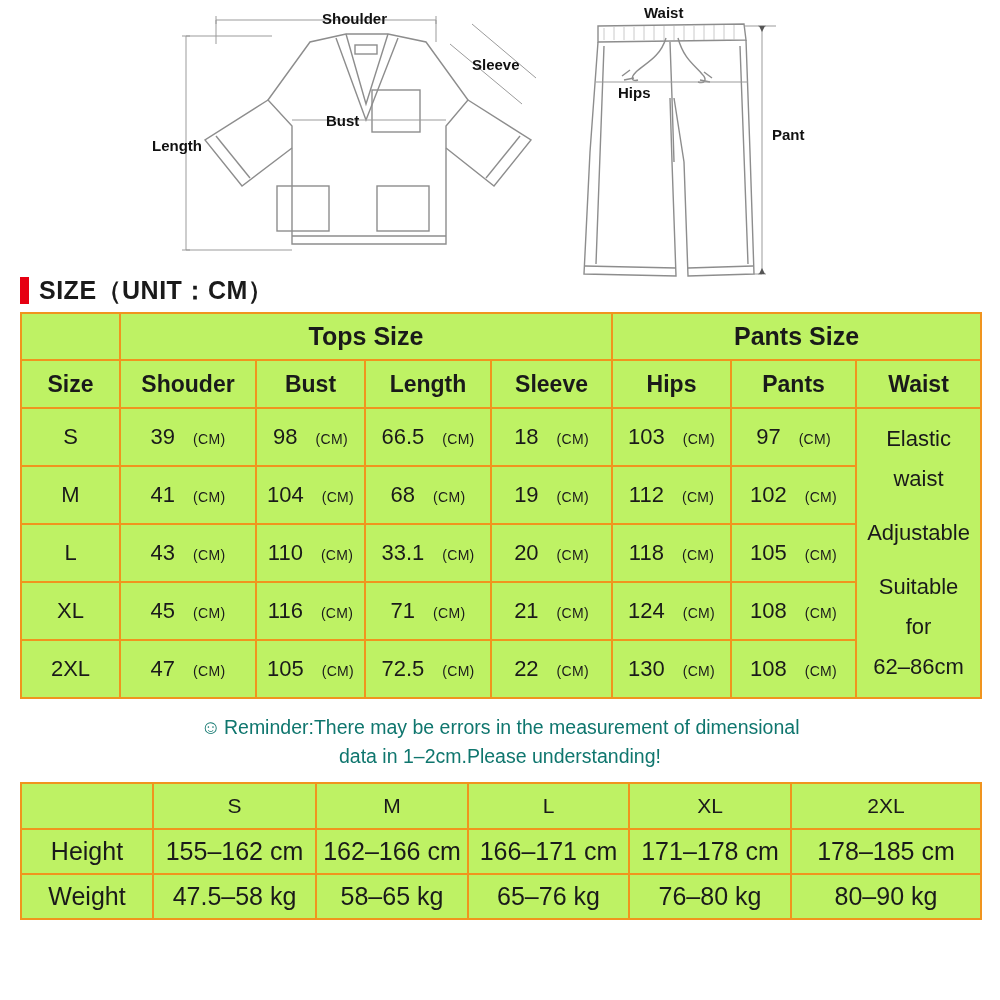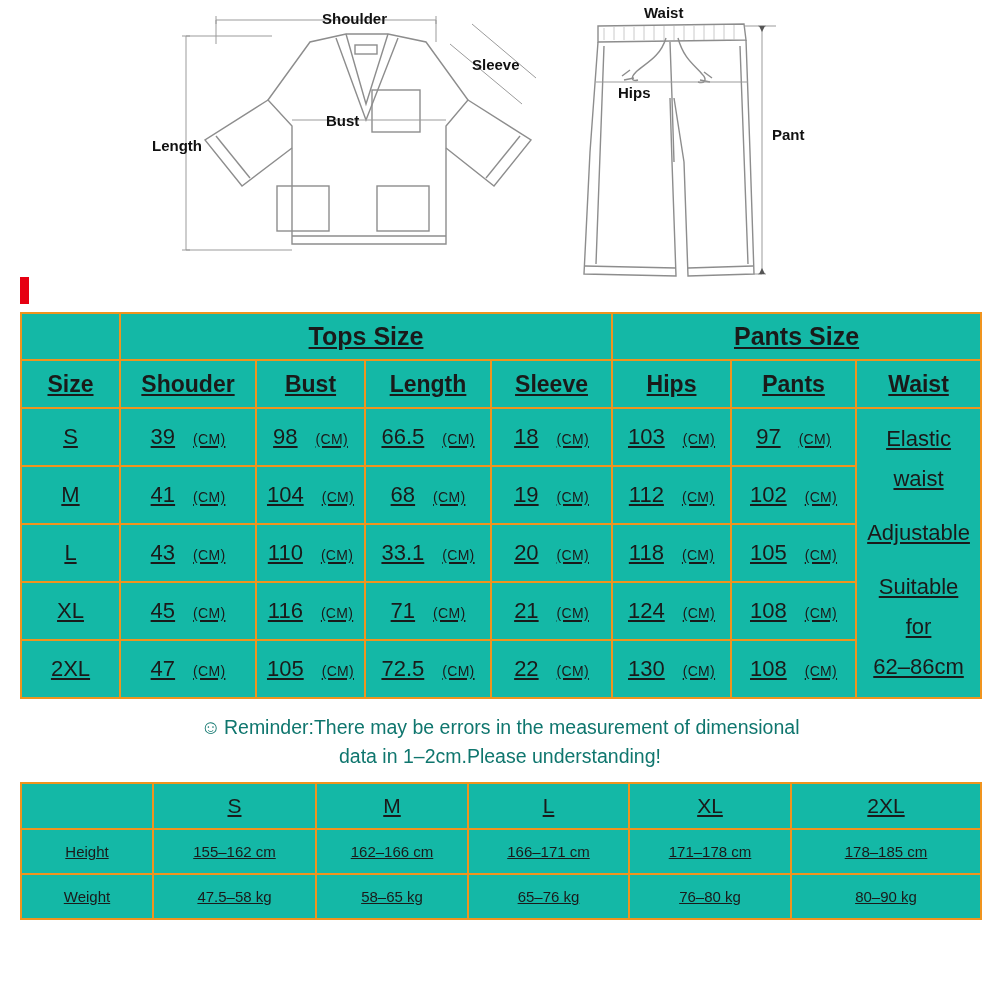--- a/index.html
+++ b/index.html
@@ -52,22 +52,21 @@
 
   
   .table-wrap {
     padding: 0 20px;
     box-sizing: border-box;
   }
   table.size-table {
     border-collapse: collapse;
     table-layout: fixed;
     width: 960px;
-    background: #14b8a6;
-    text-decoration: underline;
+    background: #bef264;
   }
   table.size-table td,
   table.size-table th {
     border: 2px solid #f0941e;
     text-align: center;
     vertical-align: middle;
     padding: 0;
     font-weight: normal;
   }
 
@@ -102,21 +101,21 @@
     box-sizing: border-box;
   }
   .smiley {
     font-size: 20px;
     margin-right: 3px;
   }
 
   
   .rec-table .rec-title td { height: 48px; font-size: 25px; font-weight: bold; }
   .rec-table .rec-head td  { height: 44px; font-size: 21px; }
-  .rec-table .rec-row td   { height: 43px; font-size: 15px; margin-left: 20px; }
+  .rec-table .rec-row td   { height: 43px; font-size: 25px; margin-left: 20px; }
   .rec-table .rec-label    { font-size: 25px; }
   .rec-table .rec-corner   { }
 </style>
 </head>
 <body>
 
 <div class="diagrams">
 
   <svg class="diagram-svg diag-top" width="400" height="262" viewBox="0 0 400 262">
     <g fill="none" stroke="#8d8d8d" stroke-width="1.4">
@@ -210,20 +209,21 @@
     </g>
 
     <text x="84" y="16" font-family="Liberation Sans, sans-serif" font-size="15" font-weight="bold" fill="#111">Waist</text>
     <text x="58" y="96" font-family="Liberation Sans, sans-serif" font-size="15" font-weight="bold" fill="#111">Hips</text>
     <text x="212" y="138" font-family="Liberation Sans, sans-serif" font-size="15" font-weight="bold" fill="#111">Pant</text>
   </svg>
 </div>
 
 <div class="section-heading">
   <span class="red-bar"></span>
+  <span class="section-heading-text">SIZE（UNIT：CM）</span>
 </div>
 
 <div class="table-wrap">
   <table class="size-table main-table">
     <colgroup>
       <col style="width:99px">
         <col style="width:136px">
         <col style="width:109px">
       <col style="width:126px">
         <col style="width:121px">

